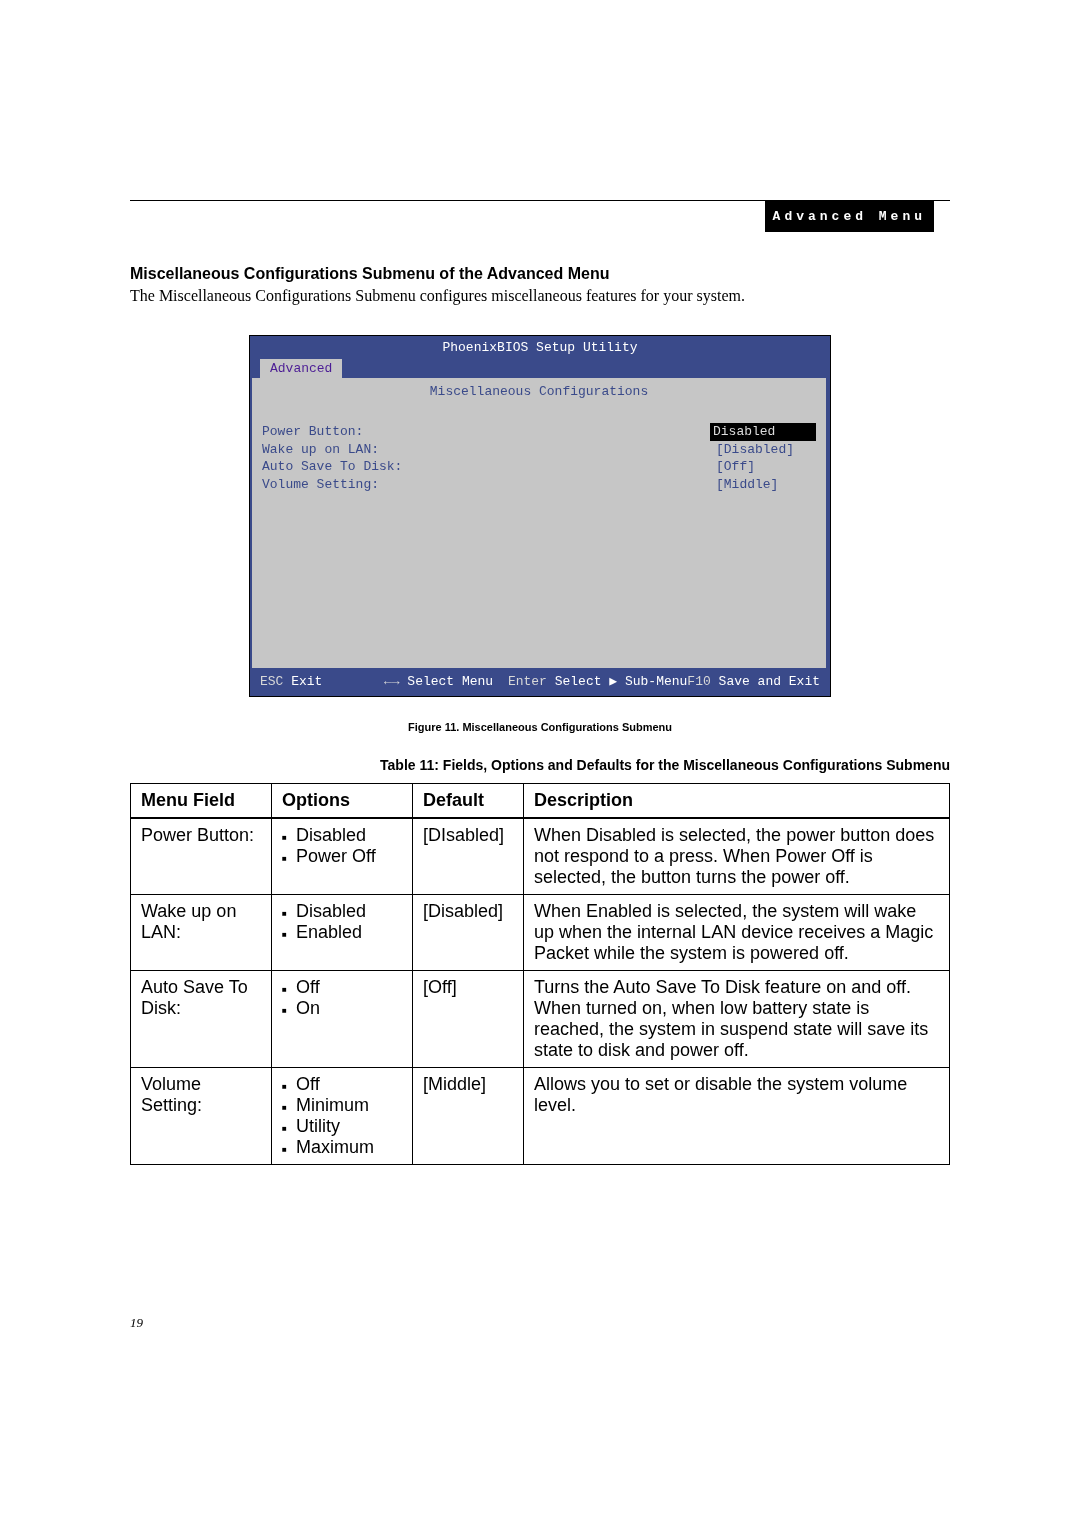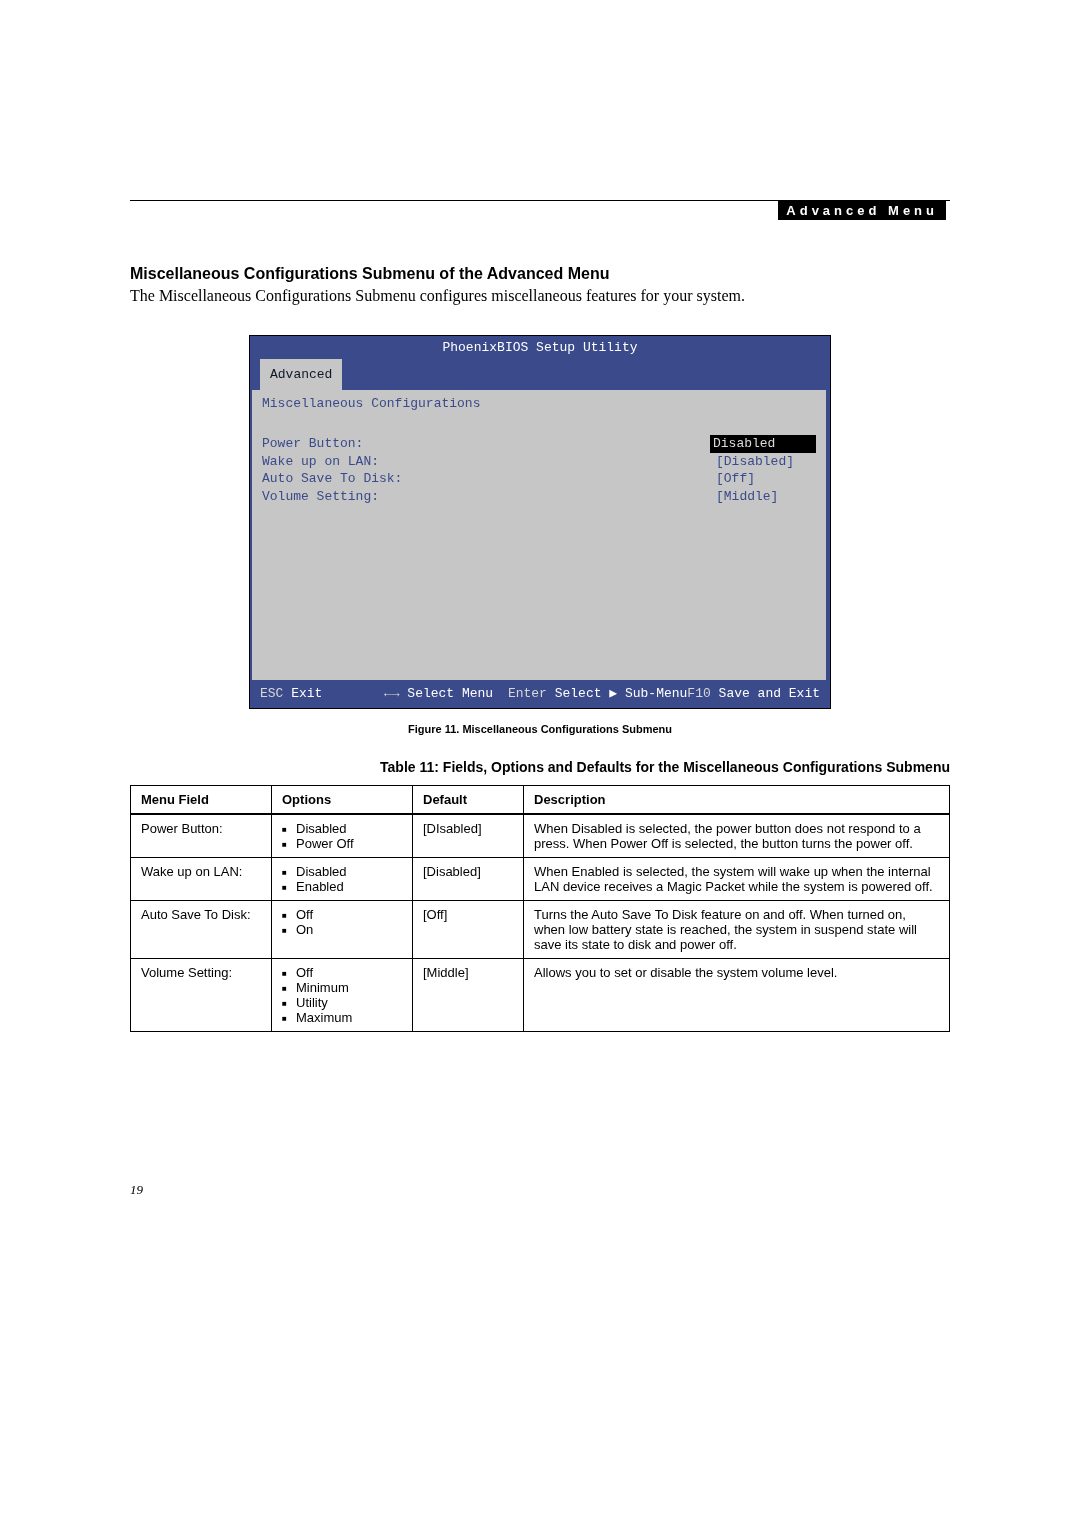--- a/index.html
+++ b/index.html
@@ -16,86 +16,87 @@
     font-size:15px;
   }
   .tab-bar{
     height:22px;
     position:relative;
     border-top:1px solid #000;
     margin-bottom:42px;
   }
   .tab-active{
     position:absolute;
-    right:4px;
+    right:16px;
     top:0;
     background:#000;
     color:#fff;
-    font-family:Liberation Sans, sans-serif;
+    font-family:Liberation Mono, monospace;
     font-weight:bold;
     font-size:13px;
     letter-spacing:4px;
-    padding:2px 8px;
+    padding:8px 8px;
   }
   h1.section{
     font-family:Arial, Helvetica, sans-serif;
     font-weight:bold;
     font-size:16px;
     margin:0 0 4px 0;
   }
   p.intro{
     font-family:"Times New Roman", serif;
     font-size:16px;
     margin:0 0 30px 0;
   }
 
   
   .bios{
     width:580px;
-    margin:0 auto 14px auto;
+    margin:0 auto 24px auto;
     border:1px solid #000;
     font-family:"Courier New", monospace;
     font-size:13px;
     background:#c6c6c6;
   }
   .bios-title{
     text-align:center;
     padding:4px 0;
     background:#3a4a8a;
     color:#fff;
   }
   .bios-menubar{
     padding:0 10px;
     background:#3a4a8a;
     color:#fff;
   }
   .bios-menubar .sel{
     display:inline-block;
     background:#c6c6c6;
-    color:#0f172a;
-    padding:8px 10px;
+    color:#4c1d95;
+    padding:2px 10px;
   }
   .bios-client{
     display:flex;
     border:2px solid #3a4a8a;
     border-top:none;
     background:#c6c6c6;
     color:#3a4a8a;
     height:290px;
   }
   .bios-left{
     flex:1;
     border-right:2px solid #3a4a8a;
     padding:6px 10px;
   }
   .bios-right{
     width:190px;
     padding:6px 10px;
   }
   .bios-subhdr{
+    text-align:center;
     margin-bottom:24px;
   }
   .bios-row{display:flex;line-height:1.35;}
   .bios-row .lbl{flex:1;}
   .bios-row .val{width:100px;}
   .val.hl{background:#000;color:#dcdcdc;padding:0 3px;}
   .bios-help{line-height:1.4;margin-top:26px;}
   .bios-keys{
     background:#3a4a8a;
     color:#fff;
@@ -119,21 +120,21 @@
     font-family:Arial, Helvetica, sans-serif;
     font-weight:bold;
     font-size:14px;
     margin:0 0 10px 0;
   }
 
   table.options{
     width:100%;
     border-collapse:collapse;
     font-family:Arial, Helvetica, sans-serif;
-    font-size:13px;
+    font-size:18px;
   }
   table.options th, table.options td{
     border:1px solid #000;
     padding:6px 10px;
     vertical-align:top;
     text-align:left;
   }
   table.options th{
     font-weight:bold;
     border-bottom-width:2px;

